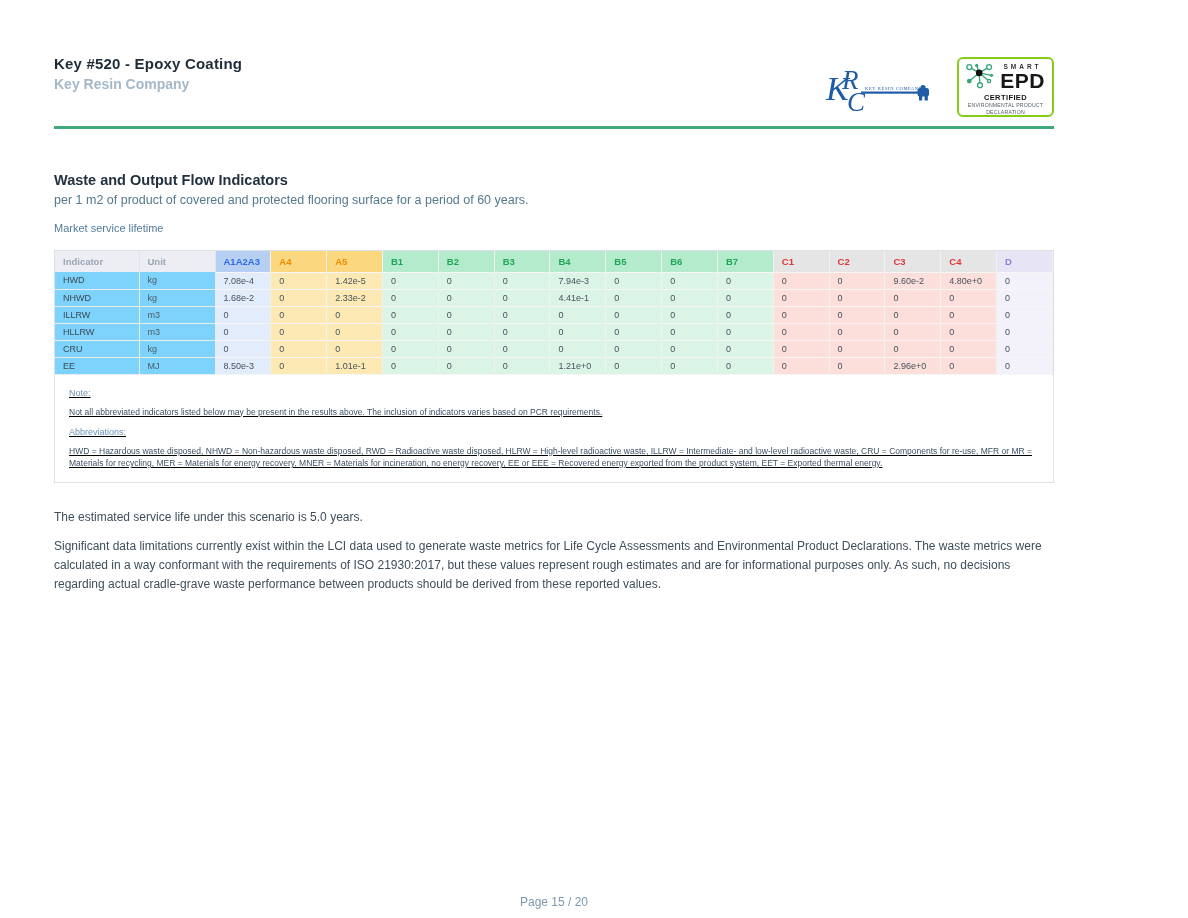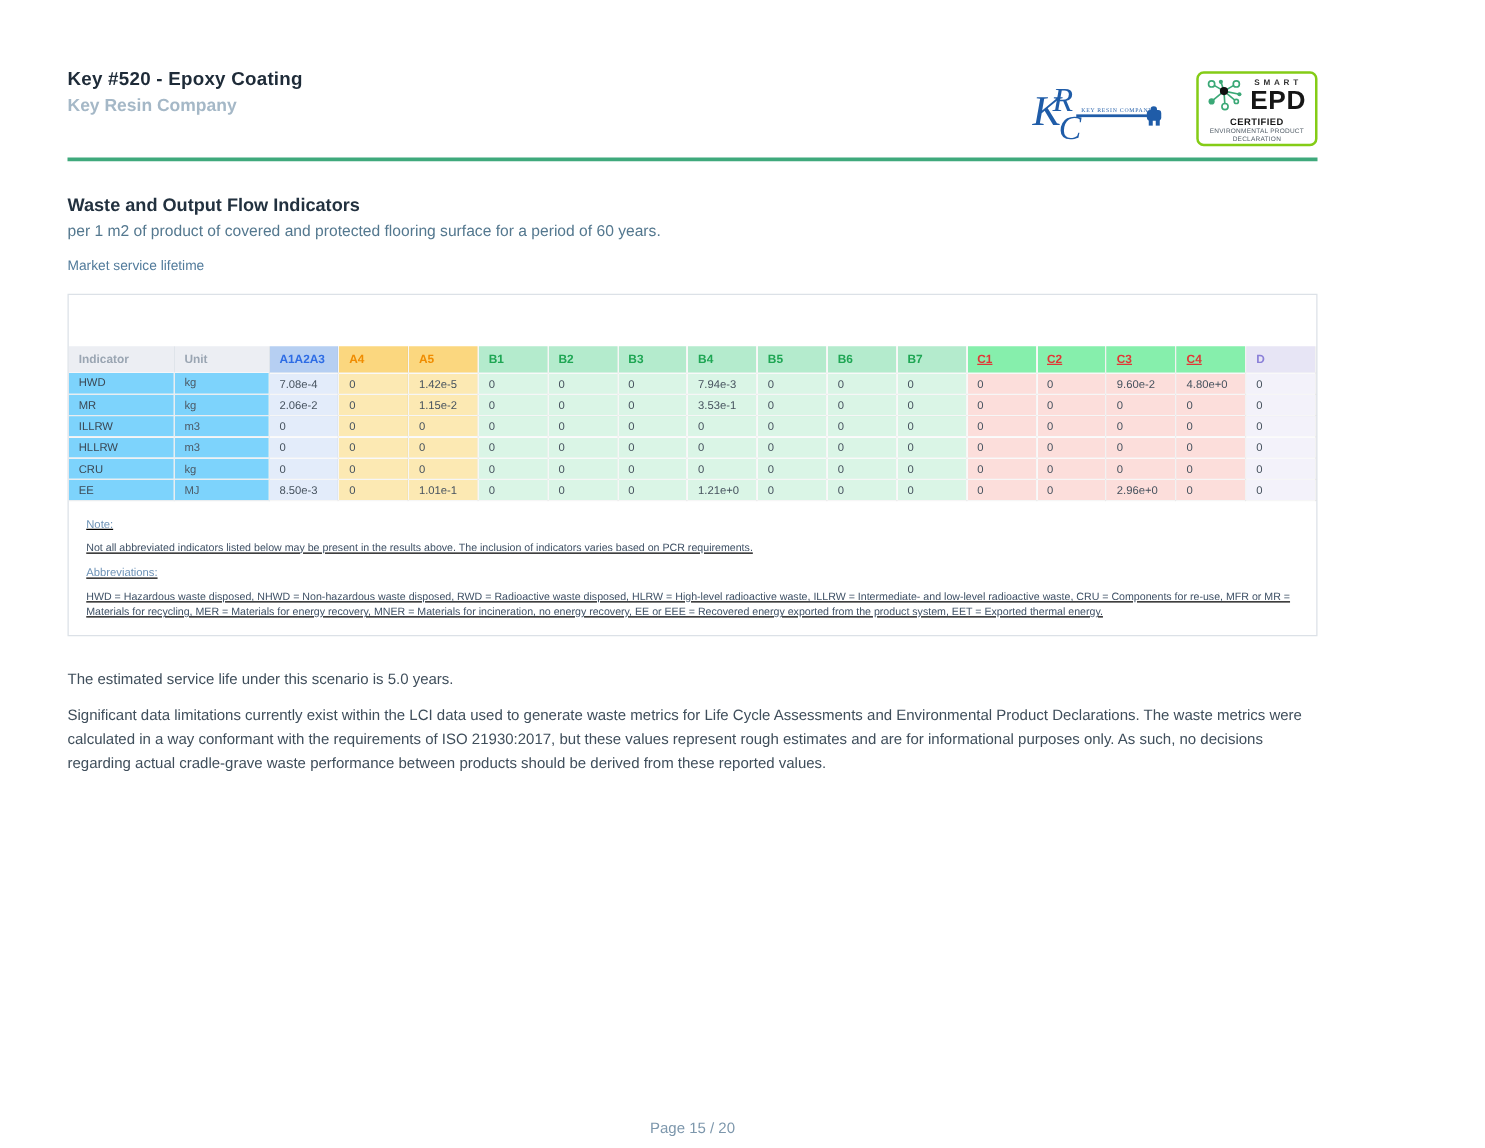--- a/index.html
+++ b/index.html
@@ -19,34 +19,34 @@
   .epd-mol { width:34px; height:28px; flex:0 0 auto; }
   .epd-right { flex:1; text-align:center; }
   .epd-smart { font-size:6.5px; letter-spacing:3px; color:#333; font-weight:600; }
   .epd-big { font-size:21px; font-weight:800; color:#161616; line-height:1; letter-spacing:.5px; }
   .epd-cert { text-align:center; font-size:7.5px; font-weight:800; color:#161616; margin-top:2px; letter-spacing:.4px; }
   .epd-env { text-align:center; font-size:5.2px; color:#55606a; line-height:1.3; letter-spacing:.2px; }
 
   .rule { height:3px; background:#3fa97c; margin-top:34px; }
 
   
-  .sec-title { margin-top:28px; font-size:14.5px; font-weight:700; color:#22313f; }
+  .sec-title { margin-top:43px; font-size:14.5px; font-weight:700; color:#22313f; }
   .sec-sub { margin-top:5px; font-size:12.5px; color:#54788f; }
   .scenario { margin-top:15px; font-size:11px; color:#527b9b; }
 
   
   .tbl-wrap { margin-top:16px; border:1px solid #dce1e7; background:#fff; }
-  table { width:100%; border-collapse:collapse; table-layout:fixed;margin-top:41px; }
+  table { width:100%; border-collapse:collapse; table-layout:fixed; }
   th { height:21px; font-size:9.5px; font-weight:700; text-align:left; padding:0 8px; overflow:hidden; white-space:nowrap; }
   td { height:17px; font-size:9px; padding:0 8px; color:#46525e; overflow:hidden; white-space:nowrap; }
   .g-meta { background:#eceef3; color:#9aa5b2; font-weight:600; border-right:1px solid #dfe4ea; }
   .g-a1 { background:#b6cff2; color:#2d6ce5; }
   .g-a  { background:#fbd77f; color:#f08c00; }
   .g-b  { background:#b4ebcd; color:#1ea654; }
-  .g-c  { background:#86efac; color:#e23636;text-decoration:underline; }
+  .g-c  { background:#e5e5e5; color:#e23636; }
   .g-d  { background:#e7e5f5; color:#8a7fd8; }
   th.colored, td.colored { border-right:1px solid rgba(0,0,0,0.05); border-bottom:1px solid rgba(0,0,0,0.035); }
   .d-meta { background:#7dd3fc; border-bottom:1px solid #e9edf0; border-right:1px solid #e9edf0; }
   td.ind { color:#3b4854; }
   td.unit { color:#4c5a66; }
   .d-a1 { background:#e3ecfa; }
   .d-a  { background:#fce9b3; }
   .d-b  { background:#daf5e6; }
   .d-c  { background:#fcdedb; }
   .d-d  { background:#f3f2fa; }
@@ -184,29 +184,29 @@
               <td class="d-b colored">0</td>
               <td class="d-b colored">0</td>
               <td class="d-b colored">0</td>
               <td class="d-c colored">0</td>
               <td class="d-c colored">0</td>
               <td class="d-c colored">9.60e-2</td>
               <td class="d-c colored">4.80e+0</td>
               <td class="d-d colored">0</td>
             </tr>
             <tr>
-              <td class="d-meta ind">MR</td>
+              <td class="d-meta ind">NHWD</td>
               <td class="d-meta unit">kg</td>
-              <td class="d-a1 colored">2.06e-2</td>
-              <td class="d-a colored">0</td>
-              <td class="d-a colored">1.15e-2</td>
-              <td class="d-b colored">0</td>
-              <td class="d-b colored">0</td>
-              <td class="d-b colored">0</td>
-              <td class="d-b colored">3.53e-1</td>
+              <td class="d-a1 colored">1.68e-2</td>
+              <td class="d-a colored">0</td>
+              <td class="d-a colored">2.33e-2</td>
+              <td class="d-b colored">0</td>
+              <td class="d-b colored">0</td>
+              <td class="d-b colored">0</td>
+              <td class="d-b colored">4.41e-1</td>
               <td class="d-b colored">0</td>
               <td class="d-b colored">0</td>
               <td class="d-b colored">0</td>
               <td class="d-c colored">0</td>
               <td class="d-c colored">0</td>
               <td class="d-c colored">0</td>
               <td class="d-c colored">0</td>
               <td class="d-d colored">0</td>
             </tr>
             <tr>

